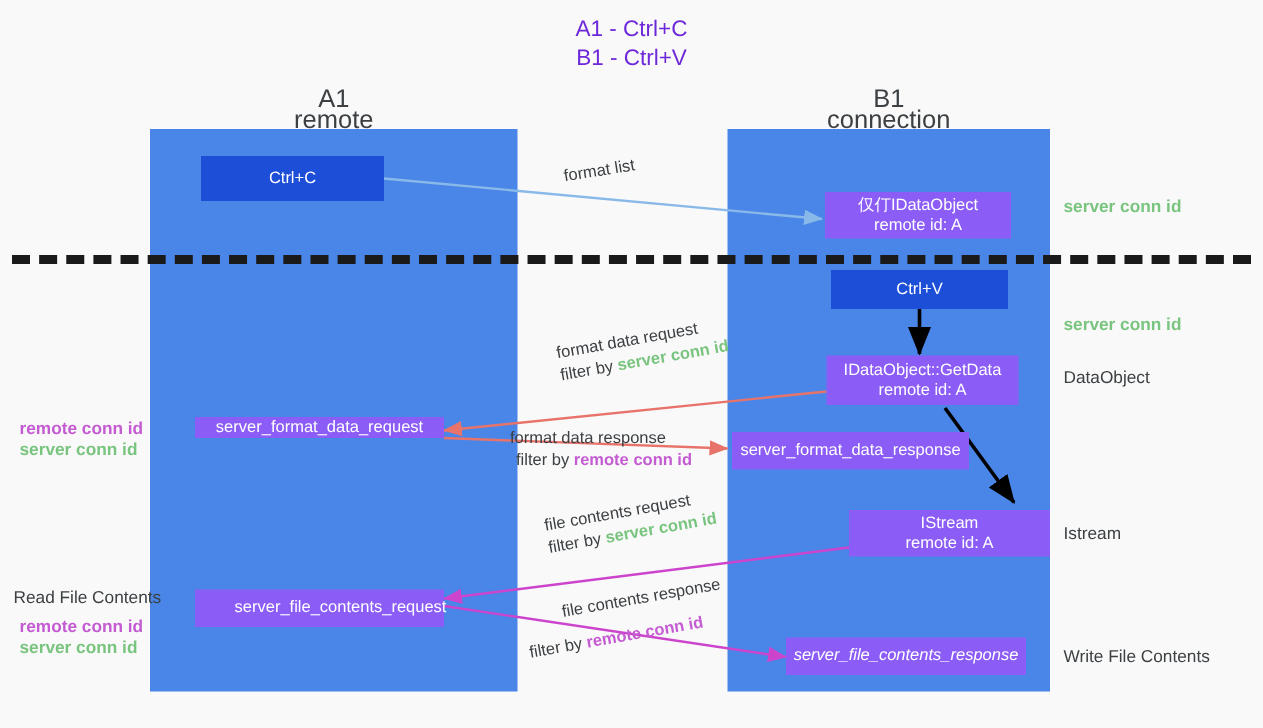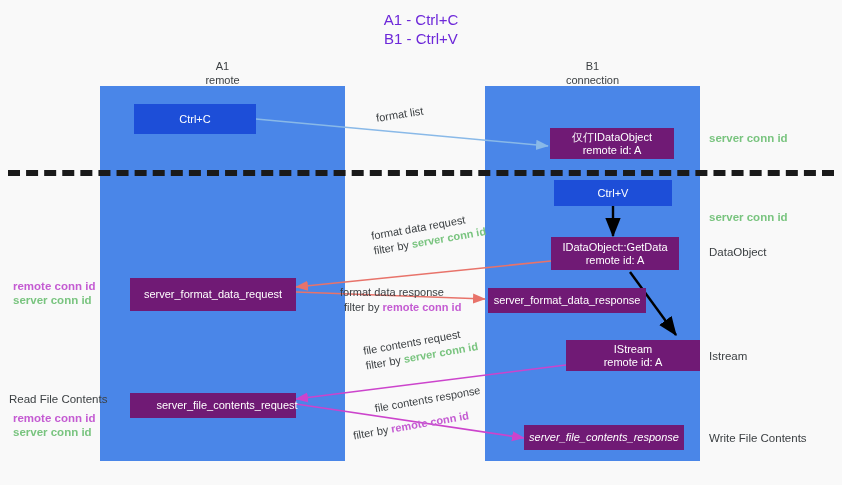--- a/index.html
+++ b/index.html
@@ -27,21 +27,21 @@
     width: 842px;
     text-align: center;
     font-size: 15px;
     color: #6d28d9;
     line-height: 19px;
   }
   
   .lane-head {
     position: absolute;
     text-align: center;
-    font-size: 11px;
+    font-size: 17px;
     color: #3c4043;
     line-height: 14px;
   }
   .lane-head .lane-name { display: block; }
   .lane-head .lane-sub { display: block; }
   
   .lane {
     position: absolute;
     background: #4a86e8;
   }
@@ -55,21 +55,21 @@
     flex-direction: column;
     align-items: center;
     justify-content: center;
     color: #ffffff;
     font-size: 11px;
     line-height: 13px;
     text-align: center;
     padding: 2px 4px;
   }
   .node.green { background: #1d4ed8; }
-  .node.orange { background: #701a75; }
+  .node.orange { background: #8b5cf6; }
   .node span { display: block; white-space: nowrap; }
   
   .side-label {
     position: absolute;
     font-size: 11.5px;
     line-height: 14px;
     color: #3c4043;
     white-space: nowrap;
   }
   .conn-green { color: #79c47f; font-weight: bold; }
@@ -163,21 +163,21 @@
 
     <line x1="296" y1="404" x2="524" y2="438" stroke="#cc44cc" stroke-width="1.6" marker-end="url(#ah-magenta)"></line>
   </svg>
 
   <div class="dash-line"></div>
 
   <div class="node green" style="left:134px; top:104px; width:122px; height:30px;">
     <span>Ctrl+C</span>
   </div>
 
-  <div class="node orange" style="left:130px; top:278px; width:166px; height:33px;">
+  <div class="node orange" style="left:130px; top:278px; width:166px; height:14px;">
     <span>server_format_data_request</span>
   </div>
 
   <div class="node orange" style="left:130px; top:393px; width:166px; height:25px;padding-left:32px;">
     <span>server_file_contents_request</span>
   </div>
 
   <div class="node orange" style="left:550px; top:128px; width:124px; height:31px;">
     <span>仅仃IDataObject</span>
     <span>remote id: A</span>

